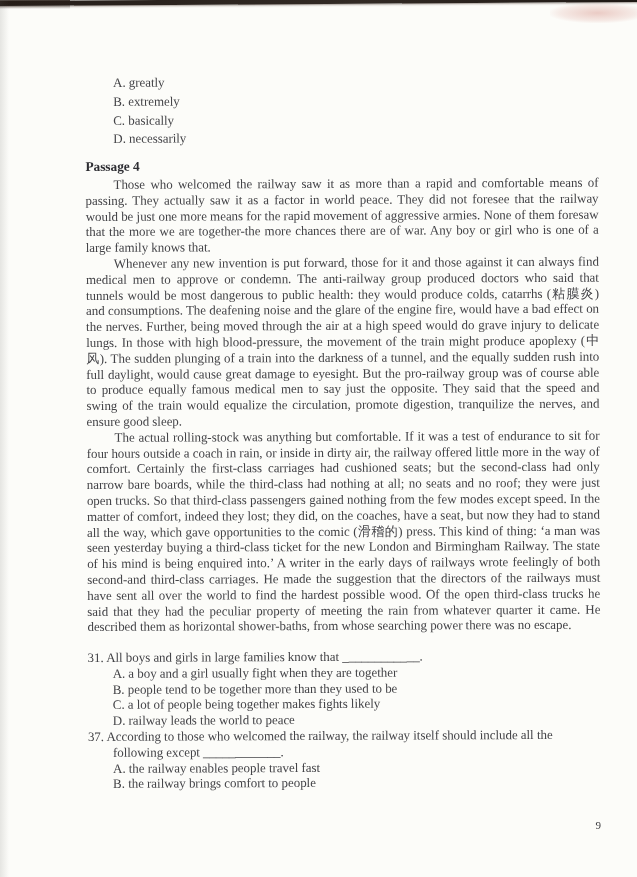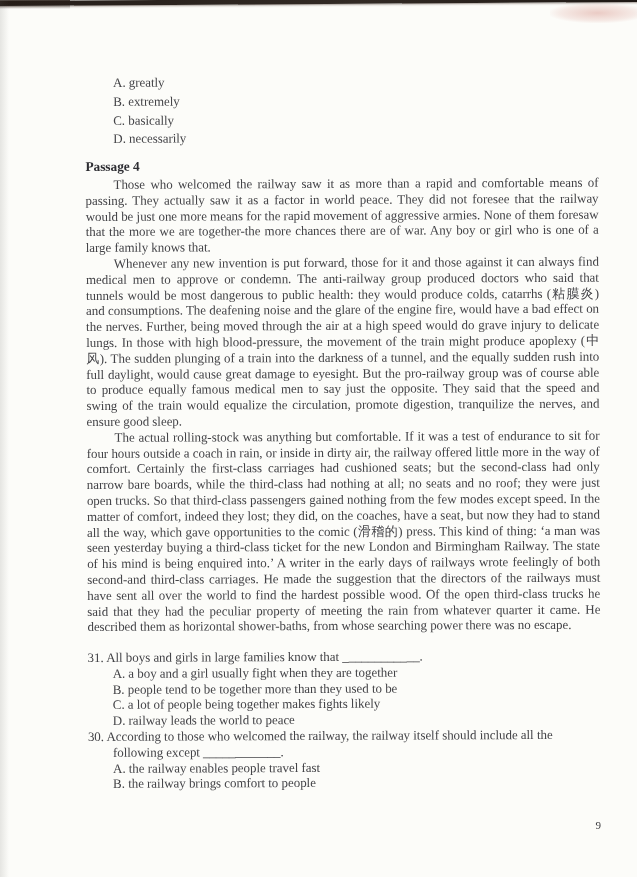--- a/index.html
+++ b/index.html
@@ -114,21 +114,21 @@
 
       <div class="question">
         <div class="q-stem"><span>31.</span> <span>All boys and girls in large families know that ____________.</span></div>
         <div class="q-option">A. a boy and a girl usually fight when they are together</div>
         <div class="q-option">B. people tend to be together more than they used to be</div>
         <div class="q-option">C. a lot of people being together makes fights likely</div>
         <div class="q-option">D. railway leads the world to peace</div>
       </div>
 
       <div class="question">
-        <div class="q-stem"><span>30.</span> <span>According to those who welcomed the railway, the railway itself should include all the following except ____________.</span></div>
+        <div class="q-stem"><span>37.</span> <span>According to those who welcomed the railway, the railway itself should include all the following except ____________.</span></div>
         <div class="q-option">A. the railway enables people travel fast</div>
         <div class="q-option">B. the railway brings comfort to people</div>
       </div>
 
     </div>
   </div>
 
   <div class="page-number">9</div>
 
 </div>

